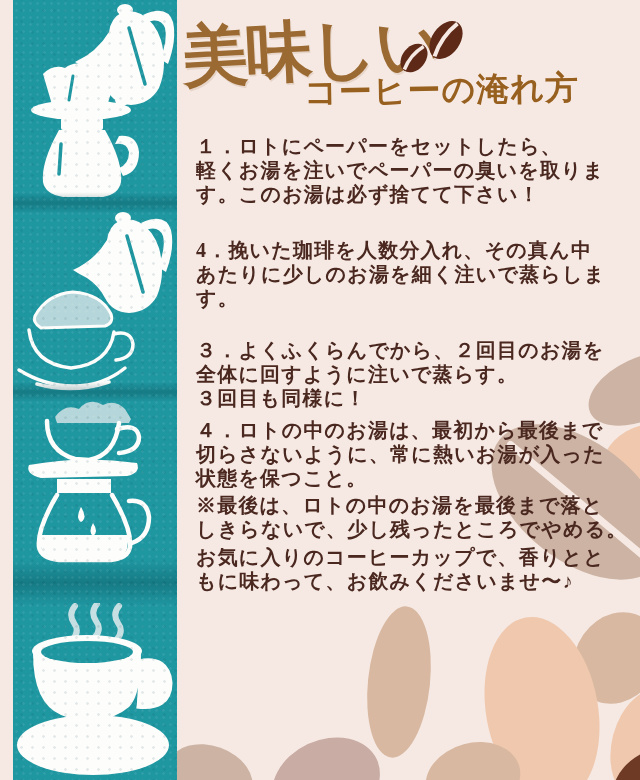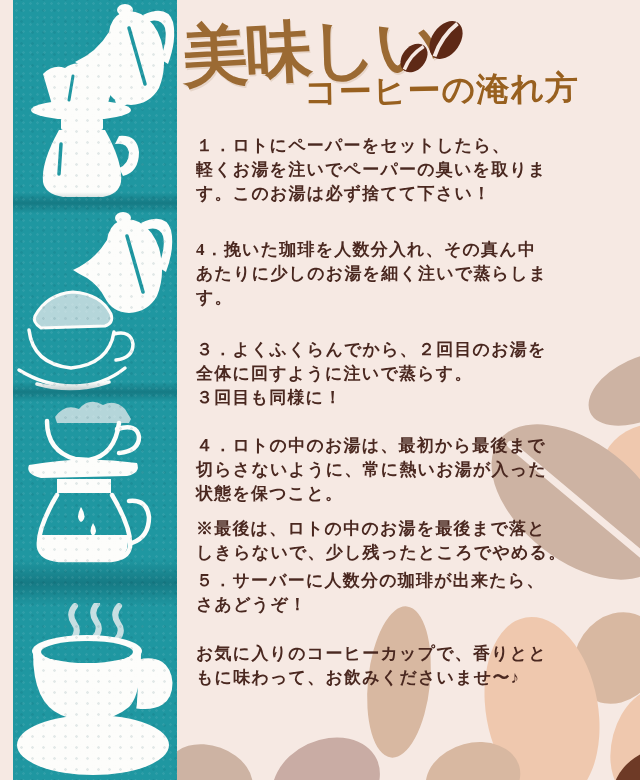--- a/index.html
+++ b/index.html
@@ -46,24 +46,24 @@
   .header{position:absolute;inset:0;z-index:2;}
   .title-main{position:absolute;left:182px;top:6px;font-size:66px;font-weight:bold;
     color:var(--title-brown);letter-spacing:-2px;transform:rotate(-3deg);
     text-shadow:1px 2px 0 rgba(120,70,20,.12);white-space:nowrap;}
   .title-sub{position:absolute;left:304px;top:68px;font-size:33px;font-weight:bold;
     color:var(--subtitle-brown);letter-spacing:1px;transform:rotate(-1deg);white-space:nowrap;}
   .beans-icon{position:absolute;left:394px;top:14px;}
 
   
   .main{position:absolute;left:196px;top:134px;width:440px;z-index:2;}
-  .block{font-size:17px;line-height:24px;font-weight:bold;color:var(--text);
+  .block{font-size:20px;line-height:24px;font-weight:bold;color:var(--text);
     letter-spacing:1.2px;white-space:pre-line;}
-  .b1{margin-bottom:32px;} .b2{margin-bottom:28px;} .b3{margin-bottom:24px;}
-  .b4{margin-bottom:23px;} .b5{margin-bottom:11px;} .b6{margin-bottom:4px;}
+  .b1{margin-bottom:32px;} .b2{margin-bottom:28px;} .b3{margin-bottom:8px;}
+  .b4{margin-bottom:23px;} .b5{margin-bottom:3px;} .b6{margin-bottom:4px;}
   .b7{margin-bottom:25px;}
 </style>
 </head>
 <body>
 
 <div class="page">
 
   <div class="watermarks">
     <div class="wm" style="left:600px;top:428px;width:78px;height:52px;background:var(--watermark-salmon);transform:rotate(-30deg);"></div>
     <div class="wm" style="left:585px;top:358px;width:112px;height:62px;background:var(--watermark-beige);transform:rotate(-25deg);"></div>
@@ -168,19 +168,17 @@
 あたりに少しのお湯を細く注いで蒸らしま
 す。</p>
     <p class="block b3">３．よくふくらんでから、２回目のお湯を
 全体に回すように注いで蒸らす。
 ３回目も同様に！</p>
     <p class="block b5">４．ロトの中のお湯は、最初から最後まで
 切らさないように、常に熱いお湯が入った
 状態を保つこと。</p>
     <p class="block b6">※最後は、ロトの中のお湯を最後まで落と
 しきらないで、少し残ったところでやめる。</p>
-    <p class="block b7">５．サーバーに人数分の珈琲が出来たら、
-さあどうぞ！</p>
     <p class="block b8">お気に入りのコーヒーカップで、香りとと
 もに味わって、お飲みくださいませ〜♪</p>
   </div>
 
 </div>
 
 </body></html>

